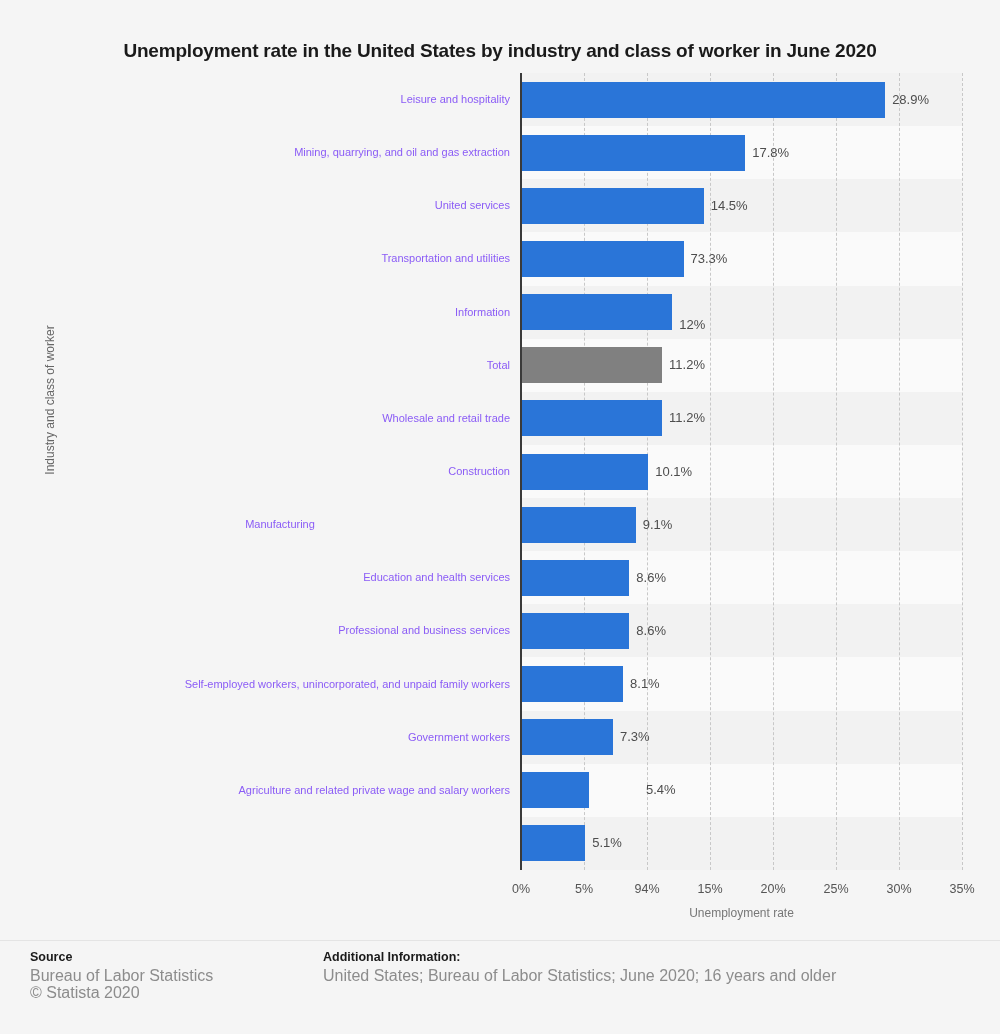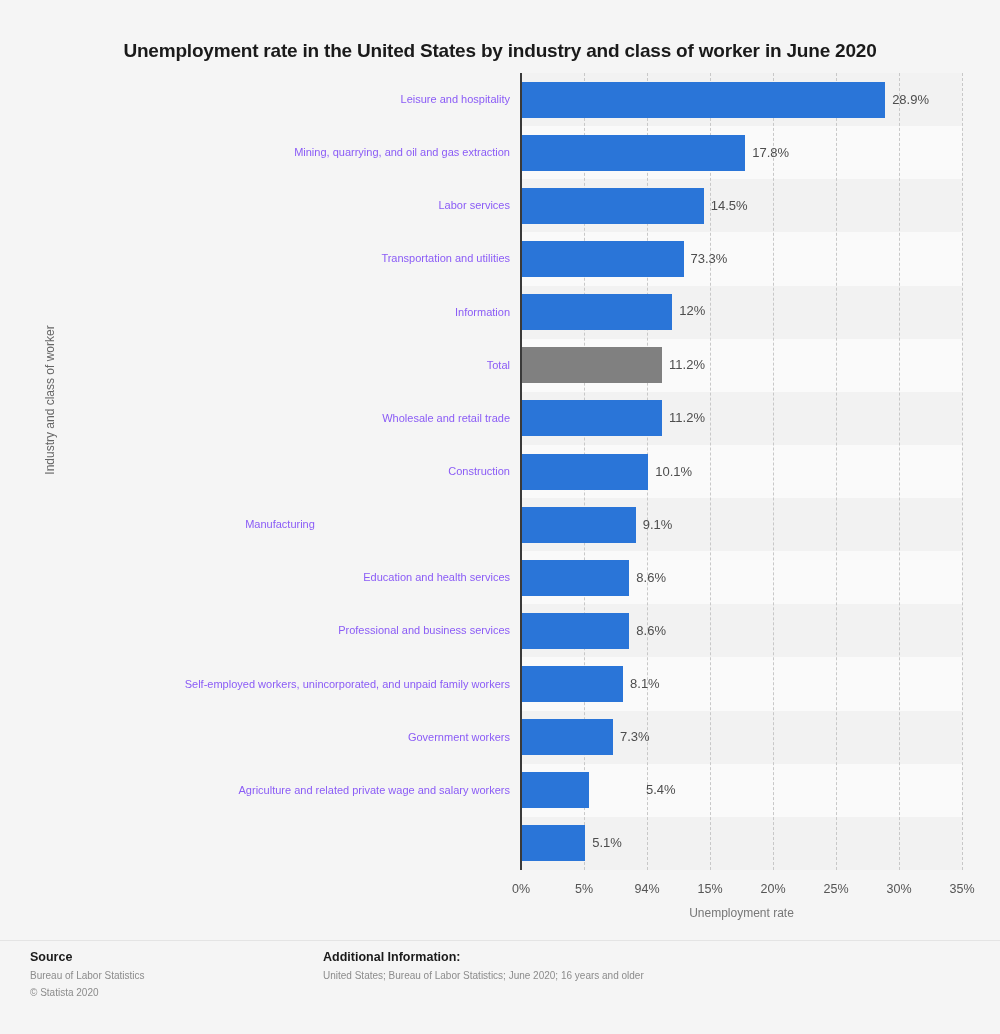--- a/index.html
+++ b/index.html
@@ -166,38 +166,38 @@
   .footer-col { position: absolute; top: 10px; }
   #source-col { left: 30px; width: 280px; }
   #addinfo-col { left: 323px; width: 640px; }
   .footer-head {
     font-size: 12.5px;
     font-weight: bold;
     color: #1a1a1a;
     margin-bottom: 3px;
   }
   .footer-line {
-    font-size: 10px;
+    font-size: 16px;
     color: #8c8c8c;
     line-height: 17px;
   }
 </style>
 </head>
 <body>
 
 <div id="chart-title">Unemployment rate in the United States by industry and class of worker in June 2020</div>
 
 <div id="chart-area">
 
   <div id="y-axis-title">Industry and class of worker</div>
 
   <div id="cat-labels">
       <div class="cat-label" style="top: 18.0667px;">Leisure and hospitality</div>
       <div class="cat-label" style="top: 71.2px;">Mining, quarrying, and oil and gas extraction</div>
-      <div class="cat-label" style="top: 124.333px;">Labor services</div>
+      <div class="cat-label" style="top: 124.333px;">United services</div>
       <div class="cat-label" style="top: 177.467px;">Transportation and utilities</div>
       <div class="cat-label" style="top: 230.6px;">Information</div>
       <div class="cat-label" style="top: 283.733px;">Total</div>
       <div class="cat-label" style="top: 336.867px;">Wholesale and retail trade</div>
       <div class="cat-label" style="top: 390px;">Construction</div>
       <div class="cat-label" style="top: 443.133px; text-align: center;">Manufacturing</div>
       <div class="cat-label" style="top: 496.267px;">Education and health services</div>
       <div class="cat-label" style="top: 549.4px;">Professional and business services</div>
       <div class="cat-label" style="top: 602.533px;">Self-employed workers, unincorporated, and unpaid family workers</div>
       <div class="cat-label" style="top: 655.667px;">Government workers</div>
@@ -229,21 +229,21 @@
       <div class="gridline" style="left: 441px;"></div>
       <div class="bar" style="top: 8.56667px; left: 0px; width: 364.14px; background: rgb(42, 117, 216);"></div>
       <div class="bar-value" style="top: 8.56667px; left: 371.14px;">28.9%</div>
       <div class="bar" style="top: 61.7px; left: 0px; width: 224.28px; background: rgb(42, 117, 216);"></div>
       <div class="bar-value" style="top: 61.7px; left: 231.28px;">17.8%</div>
       <div class="bar" style="top: 114.833px; left: 0px; width: 182.7px; background: rgb(42, 117, 216);"></div>
       <div class="bar-value" style="top: 114.833px; left: 189.7px;">14.5%</div>
       <div class="bar" style="top: 167.967px; left: 0px; width: 162.54px; background: rgb(42, 117, 216);"></div>
       <div class="bar-value" style="top: 167.967px; left: 169.54px;">73.3%</div>
       <div class="bar" style="top: 221.1px; left: 0px; width: 151.2px; background: rgb(42, 117, 216);"></div>
-      <div class="bar-value" style="top: 220px; left: 158.2px;">12%</div>
+      <div class="bar-value" style="top: 234px; left: 158.2px;">12%</div>
       <div class="bar total" style="top: 274.233px; left: 0px; width: 141.12px; background: rgb(128, 128, 128);"></div>
       <div class="bar-value" style="top: 274.233px; left: 148.12px;">11.2%</div>
       <div class="bar" style="top: 327.367px; left: 0px; width: 141.12px; background: rgb(42, 117, 216);"></div>
       <div class="bar-value" style="top: 327.367px; left: 148.12px;">11.2%</div>
       <div class="bar" style="top: 380.5px; left: 0px; width: 127.26px; background: rgb(42, 117, 216);"></div>
       <div class="bar-value" style="top: 380.5px; left: 134.26px;">10.1%</div>
       <div class="bar" style="top: 433.633px; left: 0px; width: 114.66px; background: rgb(42, 117, 216);"></div>
       <div class="bar-value" style="top: 433.633px; left: 121.66px;">9.1%</div>
       <div class="bar" style="top: 486.767px; left: 0px; width: 108.36px; background: rgb(42, 117, 216);"></div>
       <div class="bar-value" style="top: 486.767px; left: 115.36px;">8.6%</div>

